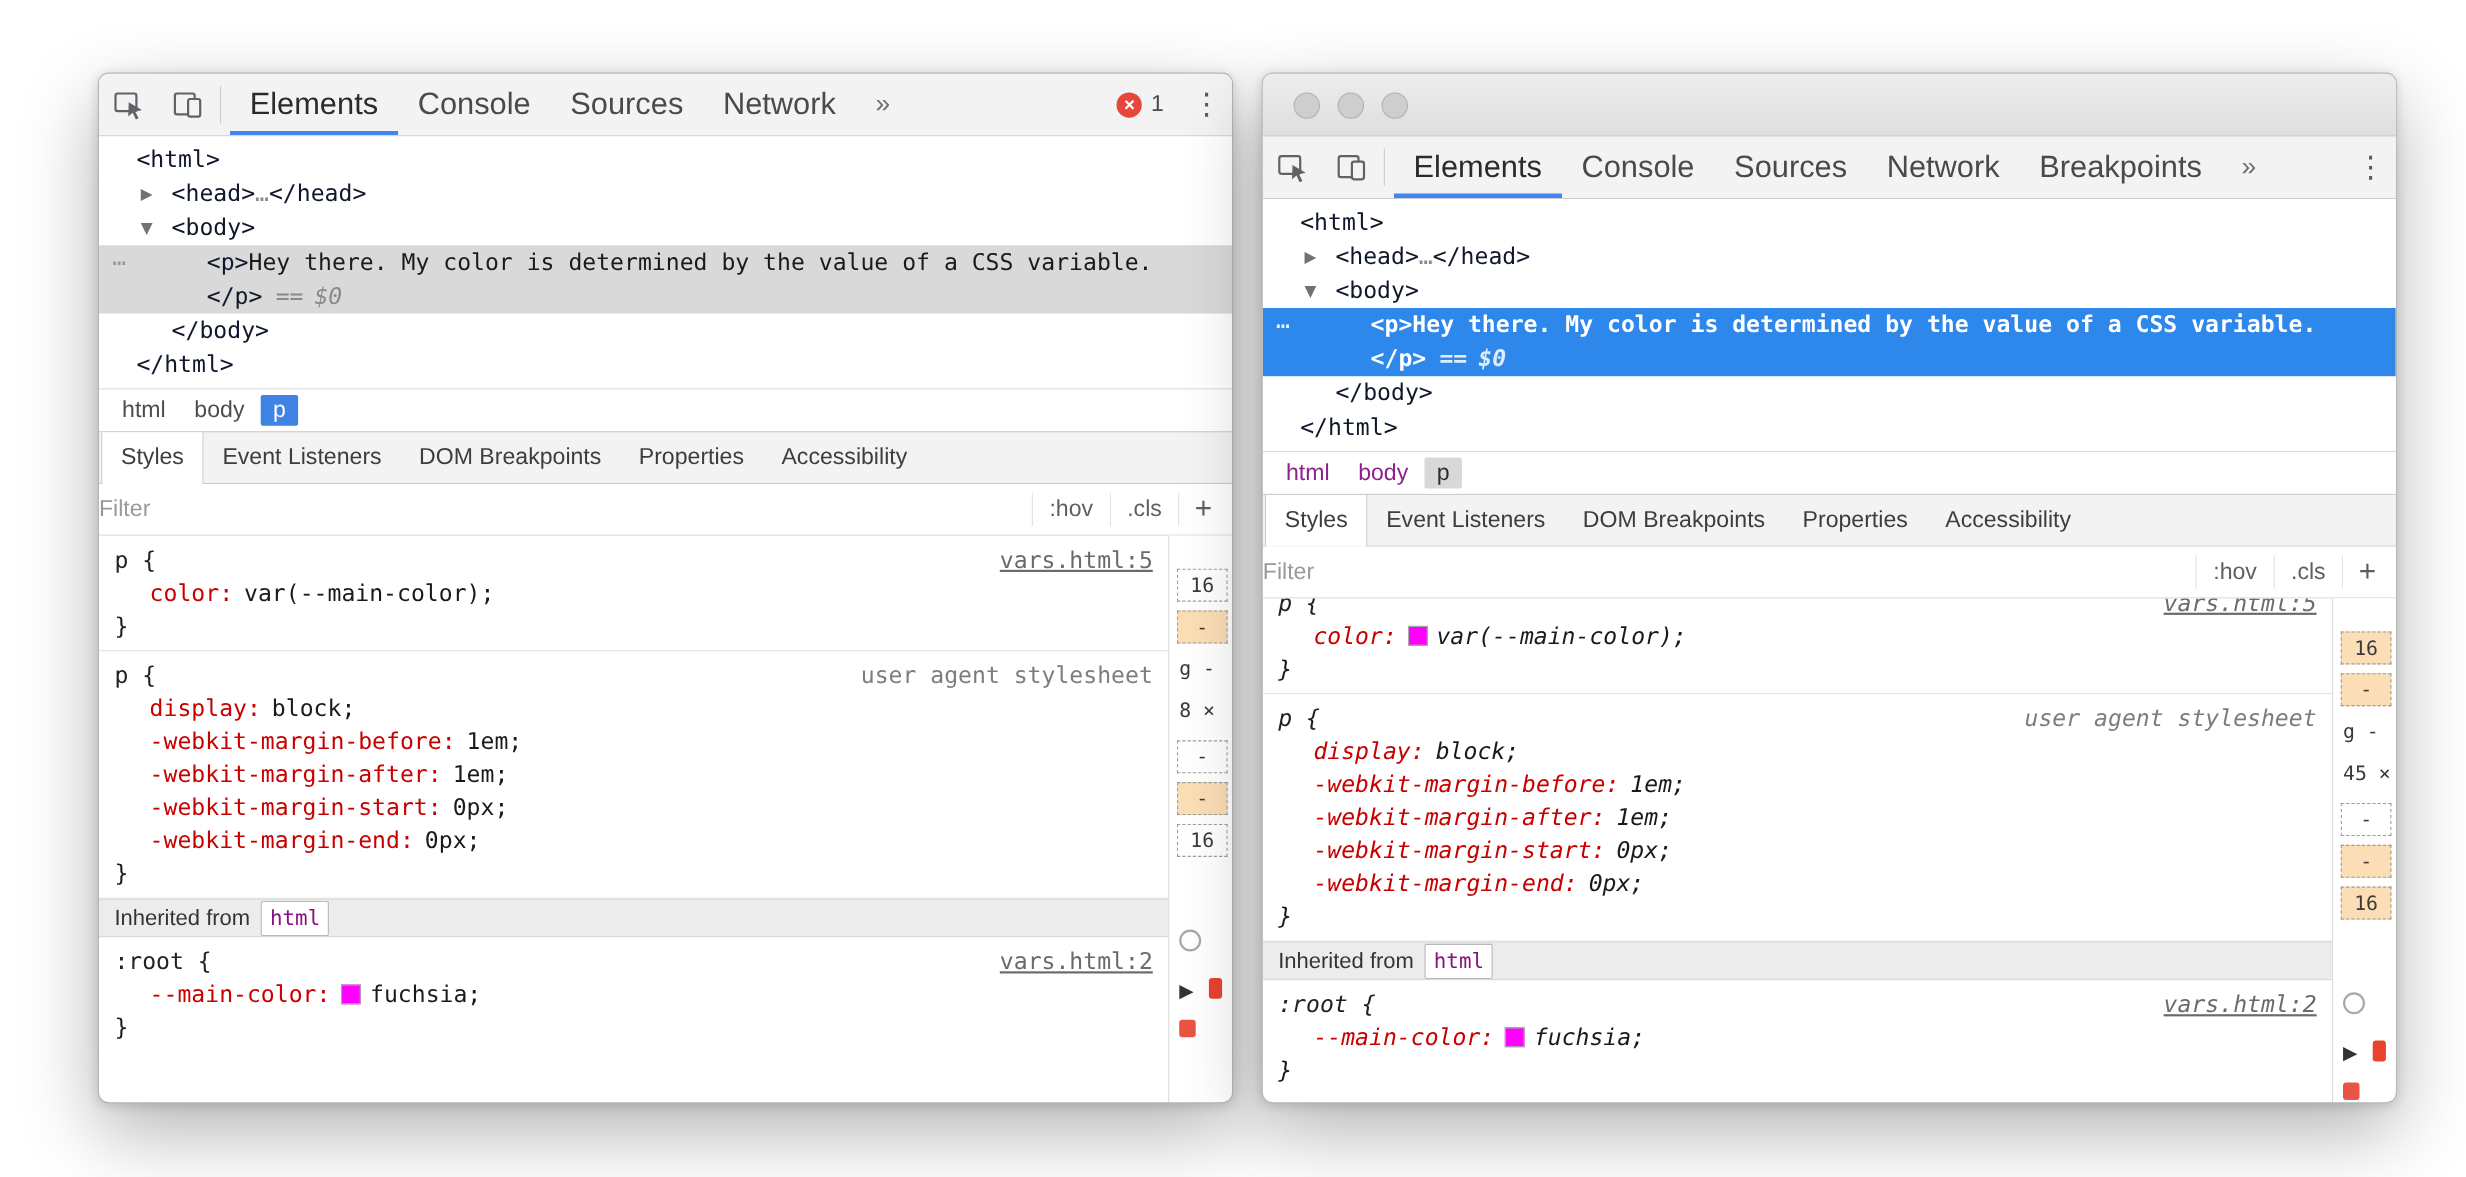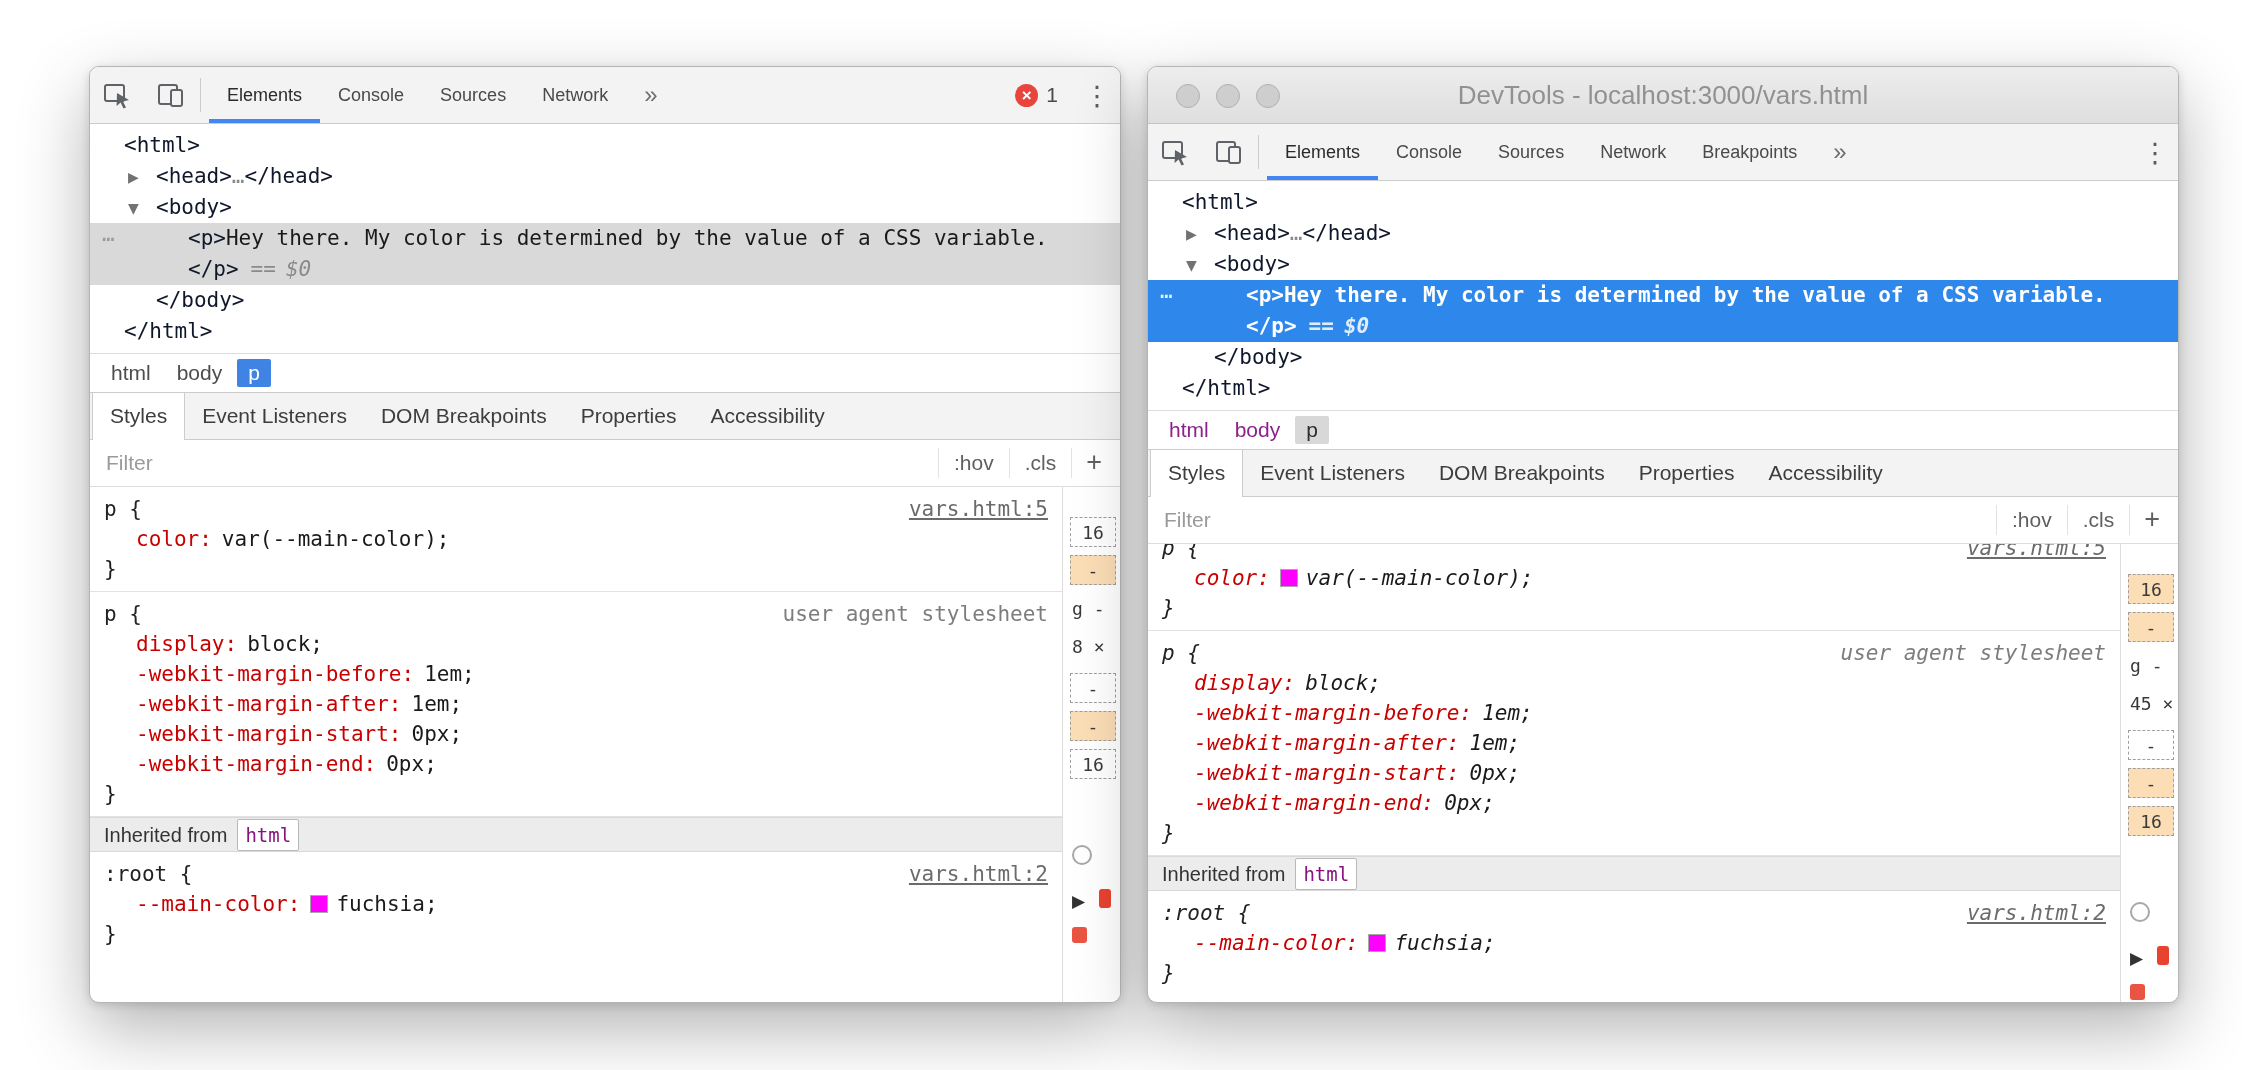--- a/index.html
+++ b/index.html
@@ -19,21 +19,21 @@
               display:flex; align-items:center; justify-content:center; }
   .title { color:#919191; font-size:26px; }
   .lights { position:absolute; left:28px; top:17px; display:flex; gap:16px; }
   .light { width:24px; height:24px; border-radius:50%; background:#cecece; border:1px solid #b0b0b0; }
 
   
   .toolbar { flex:0 0 57px; background:#f3f3f3; border-bottom:1px solid #ccc;
              display:flex; align-items:center; }
   .icon-btn { width:54px; height:56px; display:flex; align-items:center; justify-content:center; }
   .toolbar-divider { width:1px; height:34px; background:#ccc; margin:0 8px 0 2px; }
-  .tab { padding:0 18px; font-size:18px; color:#4a4a4a; height:56px; line-height:56px; }
+  .tab { padding:0 18px; font-size:28px; color:#4a4a4a; height:56px; line-height:56px; }
   .tab.selected { color:#2b2b2b; box-shadow:inset 0 -4px 0 #4285f4; }
   .tab.more { color:#6e6e6e; font-size:24px; }
   .spacer { flex:1; }
   .error-badge { display:flex; align-items:center; gap:8px; margin-right:16px; }
   .error-circle { width:23px; height:23px; border-radius:50%; background:#e8453c; color:#fff;
                   font-size:17px; line-height:23px; text-align:center; font-weight:bold; }
   .error-num { color:#4a4a4a; font-size:21px; }
   .menu-dots { width:46px; text-align:center; color:#5a5a5a; font-size:27px;
                font-family:"DejaVu Sans", sans-serif; }
 
@@ -71,21 +71,21 @@
                border-bottom:1px solid #ccc; display:flex; align-items:stretch;
                font-size:21px; color:#3d3d3d; padding-left:2px; }
   .side-tab { padding:0 17px; line-height:46px; }
   .side-tab.selected { background:#fff; border-left:1px solid #ccc; border-right:1px solid #ccc;
                        margin-bottom:-1px; }
 
   
   .filter-row { flex:0 0 47px; background:#fff; border-bottom:1px solid #ddd;
                 display:flex; align-items:center; font-size:21px; }
   .filter-input { flex:1; border:none; outline:none; background:transparent;
-                  font-size:21px; color:#333; padding-left:16px;
+                  font-size:21px; color:#333; 
                   font-family:"Liberation Sans", sans-serif; }
   .filter-input::placeholder { color:#9a9a9a; }
   .toggle { padding:0 15px; color:#5f5f5f; border-left:1px solid #e2e2e2;
             height:30px; line-height:30px; }
   .plus { font-size:27px; color:#5f5f5f; border-left:1px solid #e2e2e2;
           height:30px; line-height:28px; padding:0 18px 0 14px; }
 
   
   .content { flex:1; min-height:0; display:flex; }
   .styles-pane { flex:1; overflow:hidden; font-family:"DejaVu Sans Mono", monospace;
@@ -253,21 +253,20 @@
   </div>
 </div>
 
 <div class="window win-right">
   <div class="titlebar">
     <div class="lights">
       <span class="light"></span>
       <span class="light"></span>
       <span class="light"></span>
     </div>
-    <div class="title">DevTools - localhost:3000/vars.html</div>
   </div>
 
   <div class="toolbar">
     <span class="icon-btn">
       <svg class="tool-icon" width="30" height="30" viewBox="0 0 30 30">
           <rect x="3" y="5" width="19" height="16" rx="2" fill="none" stroke="#5f6368" stroke-width="2"></rect>
           <path d="M15 13 L27 20 L21 21.5 L24 27.5 L21.5 28.6 L18.6 22.6 L14.6 26 Z" fill="#5f6368"></path>
         </svg>
     </span>
     <span class="icon-btn">

